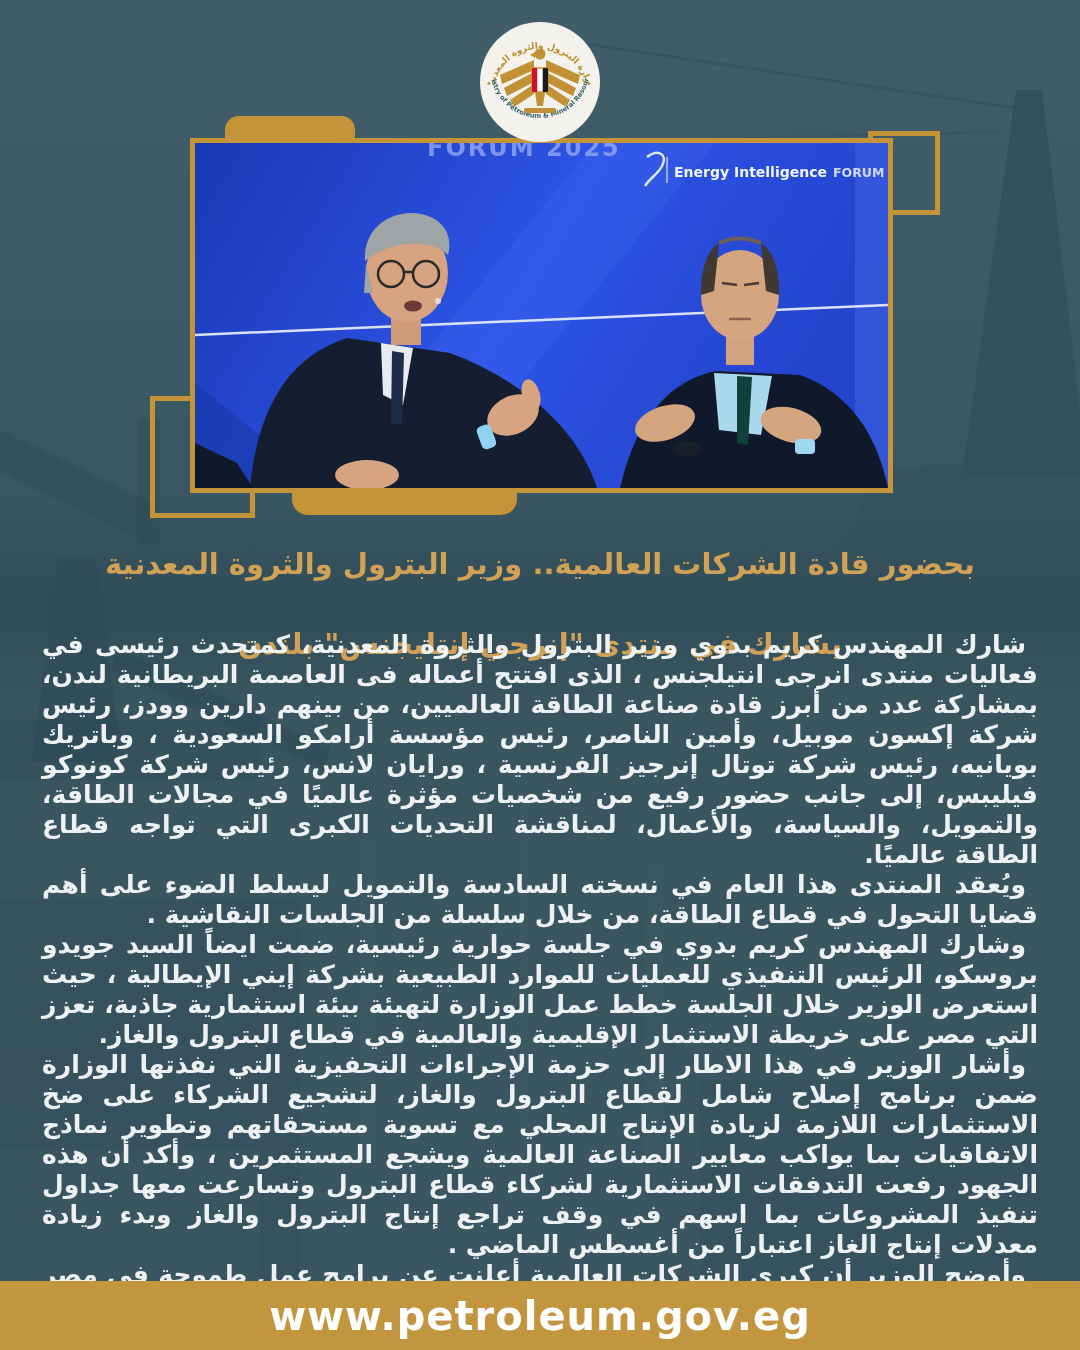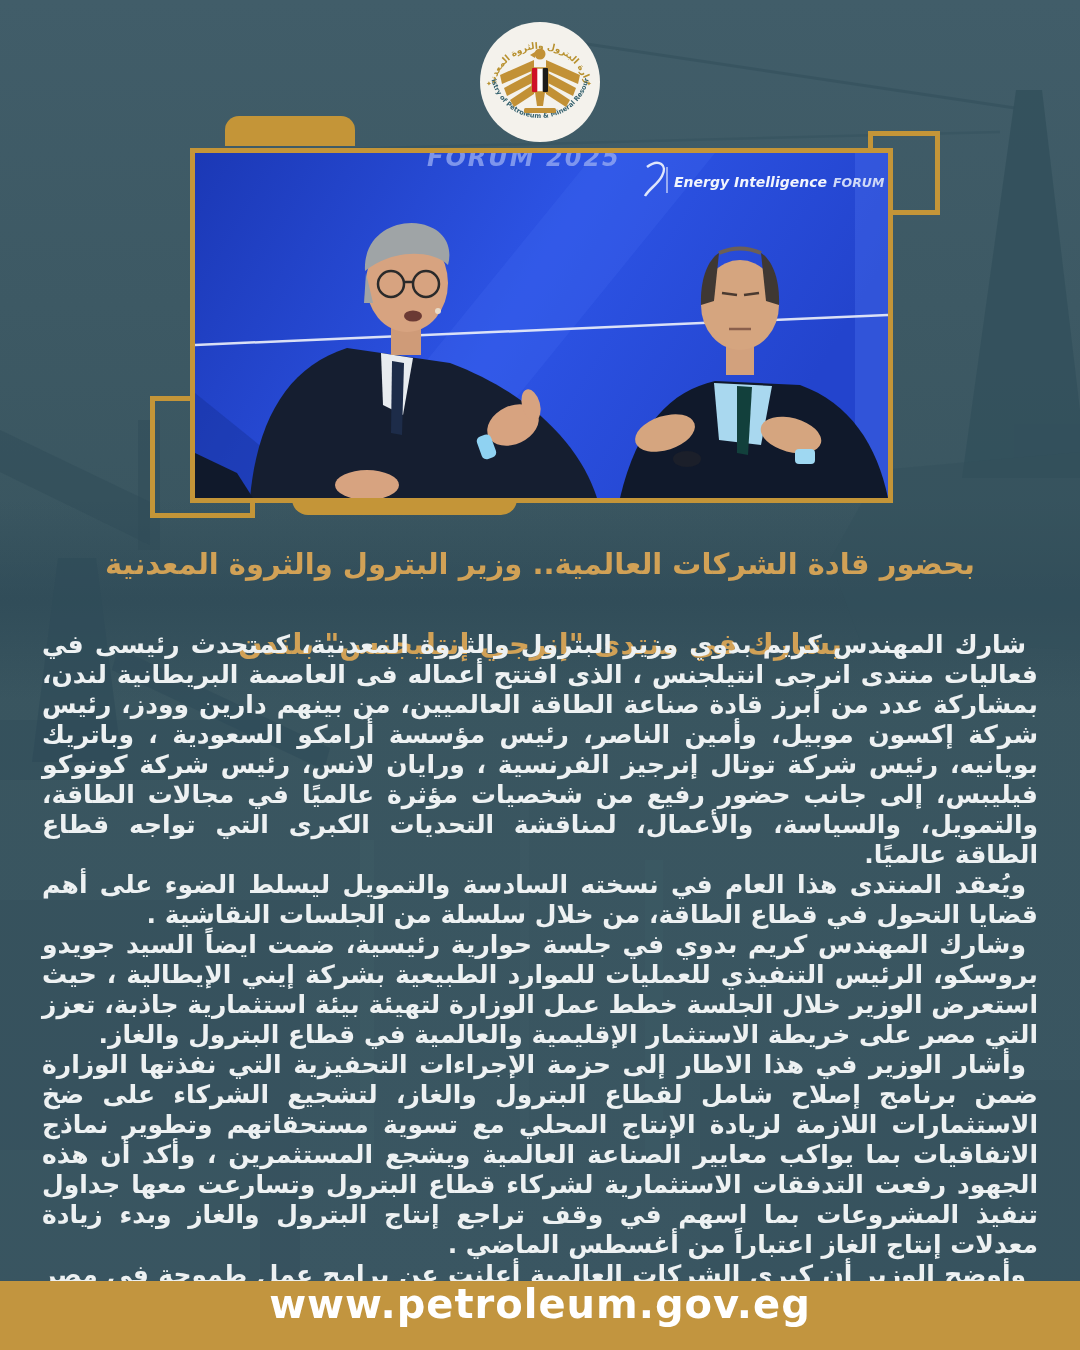--- a/index.html
+++ b/index.html
@@ -16,38 +16,38 @@
   .tab-top{position:absolute;left:225px;top:116px;width:130px;height:30px;
     background:#C49538;border-radius:14px 14px 0 0;z-index:4;}
   .tab-bottom{position:absolute;left:292px;top:486px;width:225px;height:29px;
     background:#C49538;border-radius:0 0 16px 16px;z-index:4;}
   .outline-tr{position:absolute;left:868px;top:131px;width:72px;height:84px;
     border:5px solid #C49538;box-sizing:border-box;z-index:4;}
   .outline-bl{position:absolute;left:150px;top:396px;width:105px;height:122px;
     border:5px solid #C49538;box-sizing:border-box;z-index:4;}
 
   
-  .photo-frame{position:absolute;left:190px;top:148px;width:703px;height:355px;
-    border:5px solid #C49538;box-sizing:border-box;background:#15803d;z-index:5;overflow:hidden;font-style:italic;}
+  .photo-frame{position:absolute;left:190px;top:138px;width:703px;height:355px;
+    border:5px solid #C49538;box-sizing:border-box;background:#15803d;z-index:5;overflow:hidden;}
   .photo-frame svg{display:block;}
 
   
   .headline{position:absolute;left:40px;right:40px;top:524px;z-index:7;
     direction:rtl;text-align:center;color:#D1A156;font-weight:bold;}
   .headline div{font-size:29px;line-height:80px;}
 
   
   .body-text{position:absolute;left:42px;right:42px;top:630px;z-index:7;
     direction:rtl;text-align:justify;color:#EDF1F2;font-weight:bold;
     font-size:25px;line-height:30px;}
   .body-text p{margin:0;text-indent:12px;}
 
   
   .footer{position:absolute;left:0;right:0;top:1281px;height:69px;background:#C2953F;
-    display:flex;justify-content:center;z-index:8;}
+    display:flex;align-items:center;justify-content:center;z-index:8;}
   .footer-url{color:#ffffff;font-size:40px;font-weight:bold;letter-spacing:1px;
     font-family:"DejaVu Sans",sans-serif;}
 </style>
 </head>
 <body>
 
 <div class="canvas">
 
   <svg class="bg-svg" width="1080" height="1350" viewBox="0 0 1080 1350">
     <defs>

